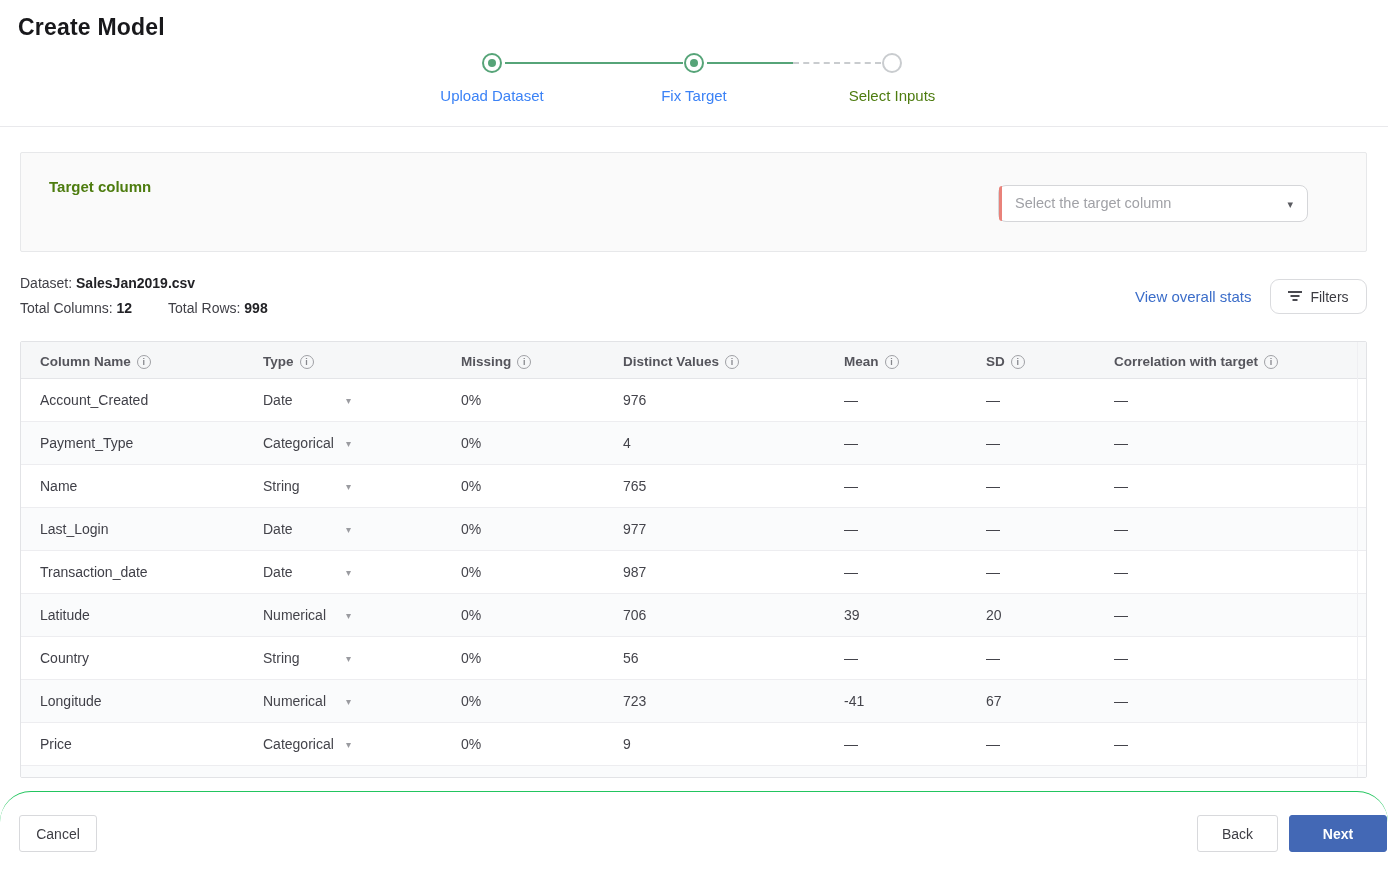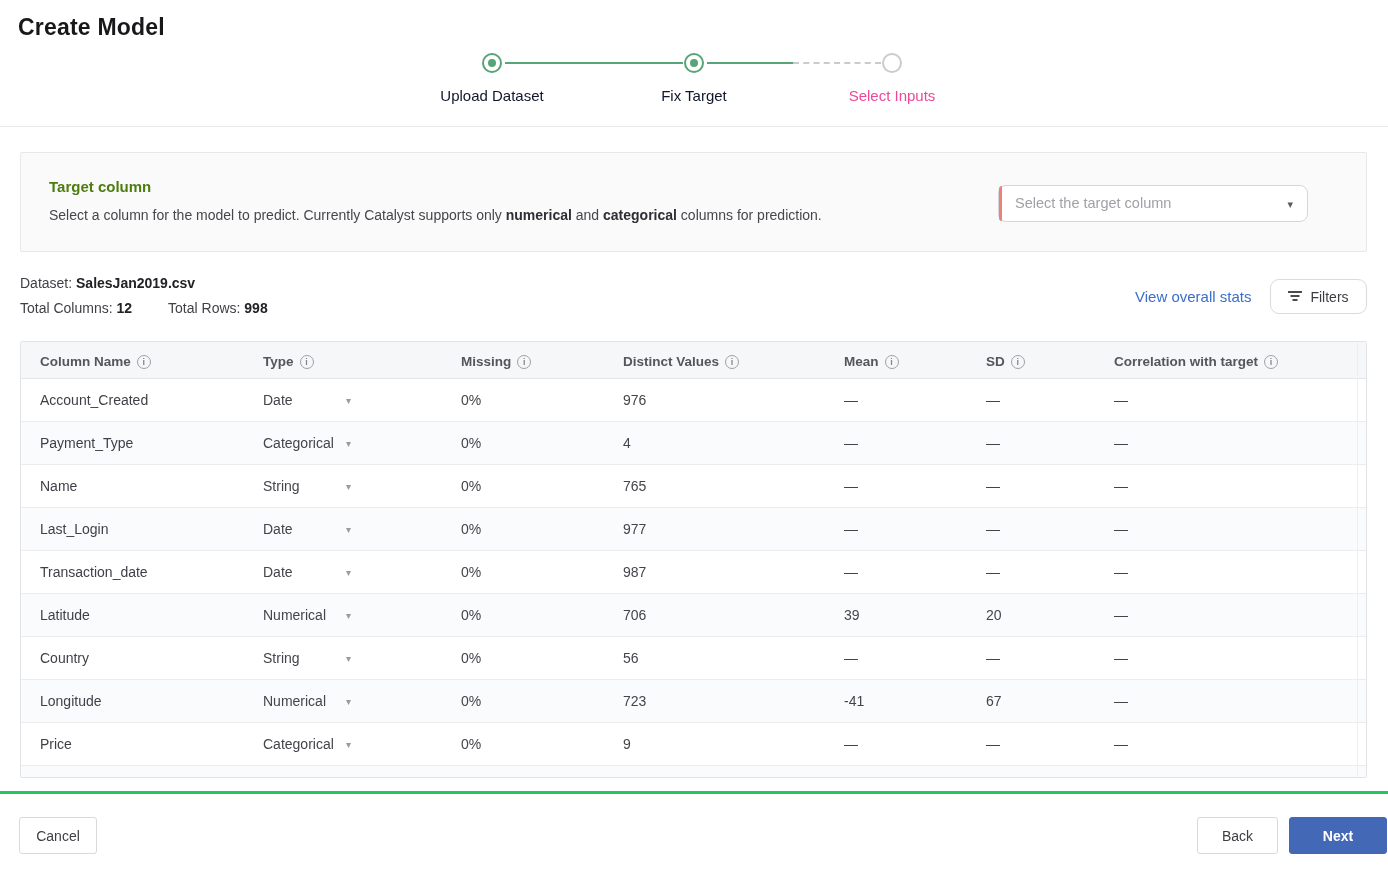--- a/index.html
+++ b/index.html
@@ -11,22 +11,22 @@
   .page-title { position: absolute; left: 18px; top: 14px; font-size: 23px; font-weight: 700; color: #18181b; letter-spacing: .2px; }
 
   
   .step-circle { position: absolute; top: 53px; width: 20px; height: 20px; border-radius: 50%; background: #fff; }
   .step-circle.done, .step-circle.current { border: 2px solid #56a478; }
   .step-circle.upcoming { border: 2px solid #c9cccf; }
   .step-dot { position: absolute; left: 50%; top: 50%; width: 8px; height: 8px; margin: -4px 0 0 -4px; border-radius: 50%; background: #56a478; }
   .connector { position: absolute; top: 62px; height: 0; border-top: 2px solid #56a478; }
   .connector.dashed { border-top: 2px dashed #c9cccf; }
   .step-label { position: absolute; top: 87px; transform: translateX(-50%); font-size: 15px; white-space: nowrap; }
-  .step-label.dark { color: #0f172a; }
-  .step-label.muted { color: #ec4899; }
+  .step-label.dark { color: #3b82f6; }
+  .step-label.muted { color: #4d7c0f; }
 
   
   .target-card { position: absolute; left: 20px; top: 152px; width: 1347px; height: 100px; background: #fafafa; border: 1px solid #e7e8ea; border-radius: 2px; }
   .target-title { position: absolute; left: 28px; top: 25px; font-size: 15px; font-weight: 700; color: #4d7c0f; }
   .target-desc { position: absolute; left: 28px; top: 54px; font-size: 14px; color: #46464c; }
   .target-desc b { color: #2e2e34; }
   .target-select { position: absolute; left: 977px; top: 32px; width: 310px; height: 37px; background: #fff; border: 1px solid #d5d6d9; border-radius: 8px; cursor: pointer; }
   .req-stripe { position: absolute; left: 0; top: 0; bottom: 0; width: 3px; background: #e9827a; border-radius: 3px 0 0 3px; }
   .select-placeholder { position: absolute; left: 16px; top: 9px; font-size: 14.5px; color: #a0a1a6; }
   .select-caret { position: absolute; right: 14px; top: 12px; font-size: 11px; color: #5a5b60; }
@@ -53,21 +53,21 @@
   .cell { padding-left: 19px; font-size: 14px; color: #44444b; white-space: nowrap; }
   .cell.name { color: #3f3f47; }
   .type-select { position: relative; display: block; cursor: pointer; }
   .type-caret { position: absolute; left: 102px; top: 50%; transform: translateY(-50%); font-size: 10px; color: #9a9ba0; }
   .info-icon { display: inline-block; width: 14px; height: 14px; margin-left: 6px; border: 1px solid #9fa0a5; border-radius: 50%; position: relative; top: 3px; cursor: pointer; }
   .info-icon::after { content: "i"; position: absolute; left: 0; top: 0; width: 12px; height: 12px; line-height: 12px; text-align: center; font-size: 9px; font-style: normal; color: #86878c; }
   .partial-row { height: 12px; background: #fafbfc; }
   .scroll-gutter { position: absolute; right: 8px; top: 0; bottom: 0; border-left: 1px solid #efeff2; }
 
   
-  .footer { position: absolute; left: 0; top: 791px; width: 1388px; height: 79px; background: #fff; border-top: 3px solid #22c55e; }
+  .footer { position: absolute; left: 0; top: 791px; width: 1388px; height: 79px; background: #fff; border-top: 1px solid #22c55e; border-radius: 31px; }
   .btn { position: absolute; top: 23px; height: 37px; border-radius: 3px; font-size: 14px; font-family: "Liberation Sans", sans-serif; cursor: pointer; }
   .btn.ghost { background: #fff; border: 1px solid #d8d9dc; color: #3e3e44; }
   .btn.primary { background: #4368b5; border: 1px solid #4368b5; color: #fff; font-weight: 700; }
   .btn-cancel { left: 19px; width: 78px; }
   .btn-back { left: 1197px; width: 81px; }
   .btn-next { left: 1289px; width: 98px; }
 </style>
 </head>
 <body>
 
@@ -88,23 +88,20 @@
       <div class="connector dashed" style="left:793px;width:88px;"></div>
       <div class="step-circle upcoming" style="left:882px;"></div>
       <div class="step-label dark" style="left:492px;">Upload Dataset</div>
       <div class="step-label dark" style="left:694px;">Fix Target</div>
       <div class="step-label muted" style="left:892px;">Select Inputs</div>
     </div>
   </div>
 
   <div class="target-card">
     <div class="target-title">Target column</div>
-    <div class="target-desc">
-      <span>Select a column for the model to predict. Currently Catalyst supports only </span><b>numerical</b><span> and </span><b>categorical</b><span> columns for prediction.</span>
-    </div>
     <div class="target-select">
       <div class="req-stripe"></div>
       <div class="select-placeholder">Select the target column</div>
       <div class="select-caret">▾</div>
     </div>
   </div>
 
   <div class="meta">
     <div class="meta-line">
       <span>Dataset:</span>

